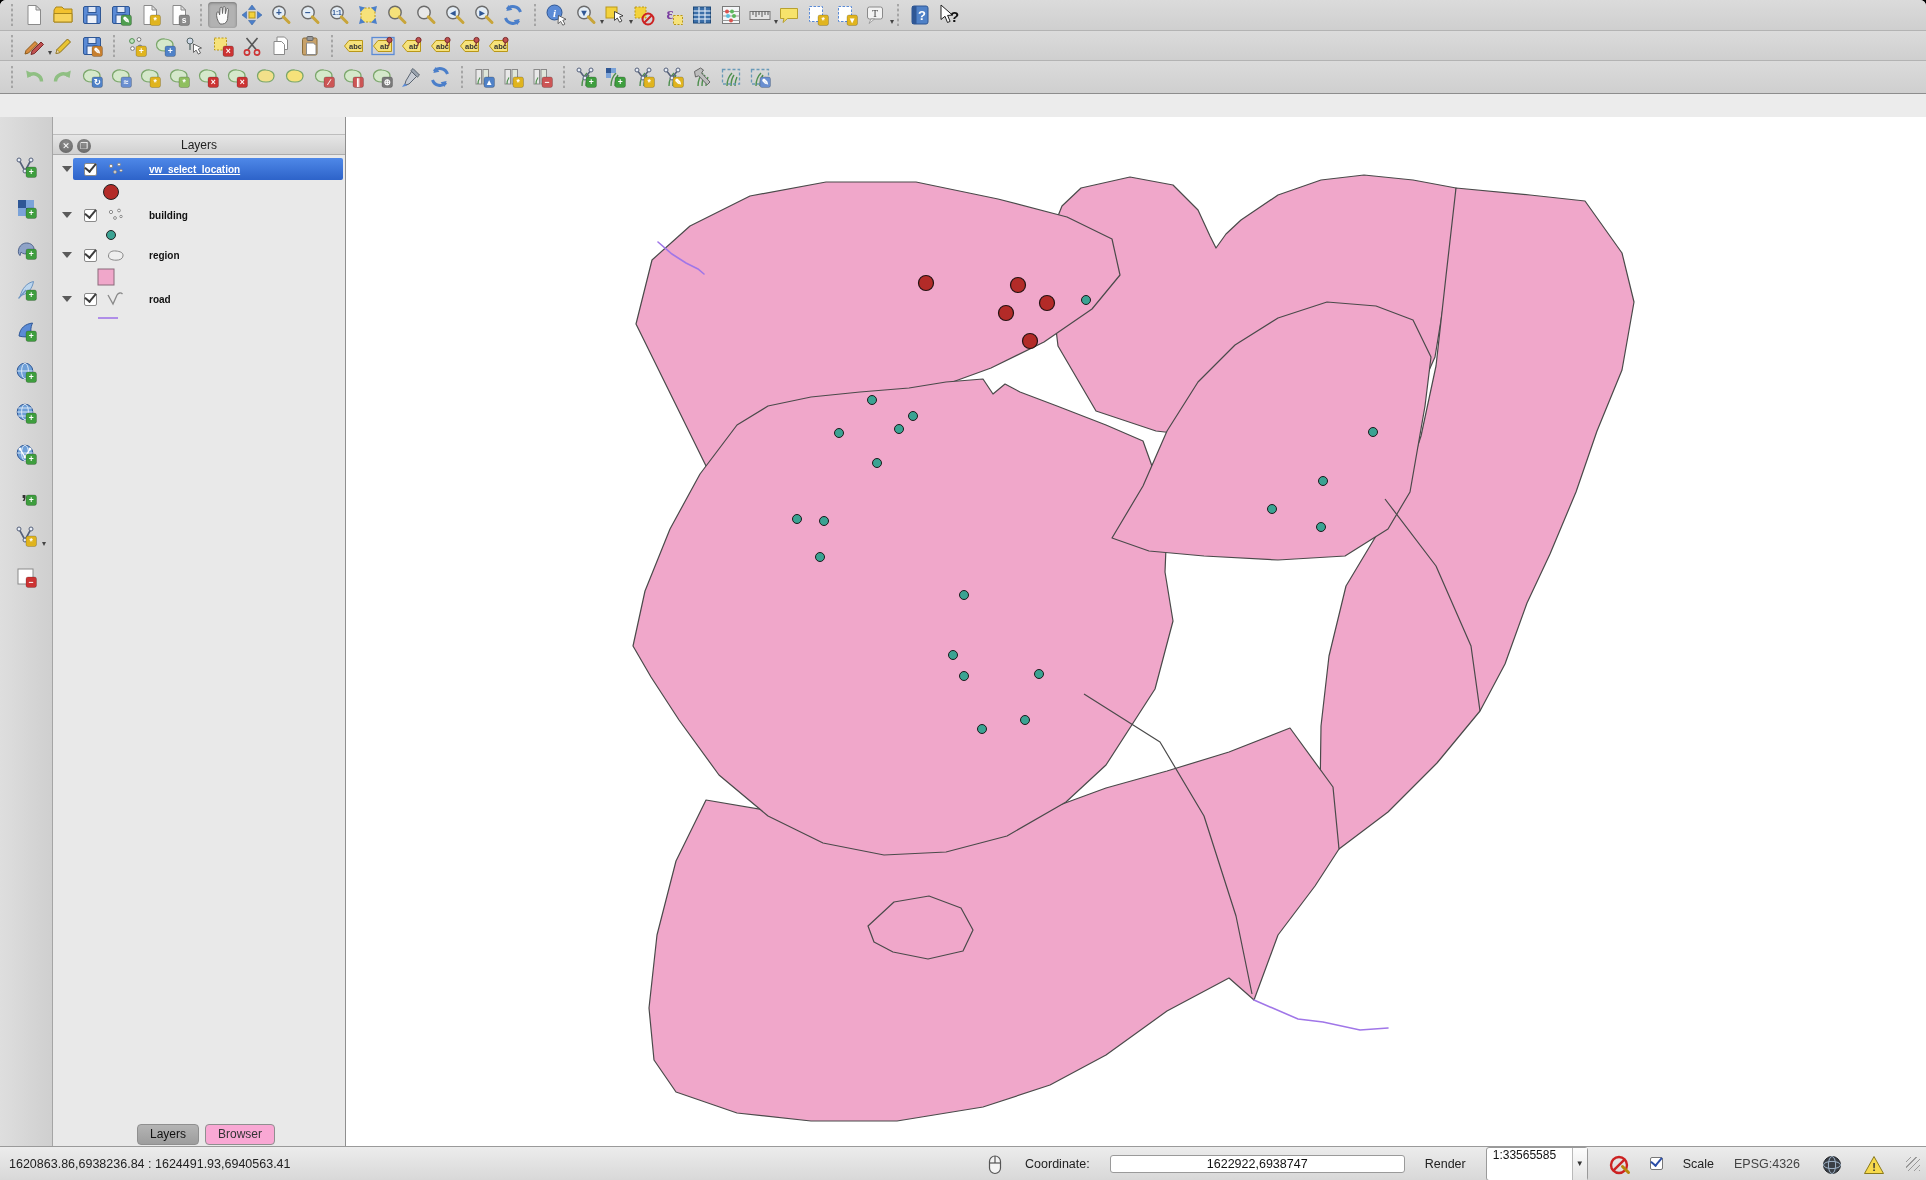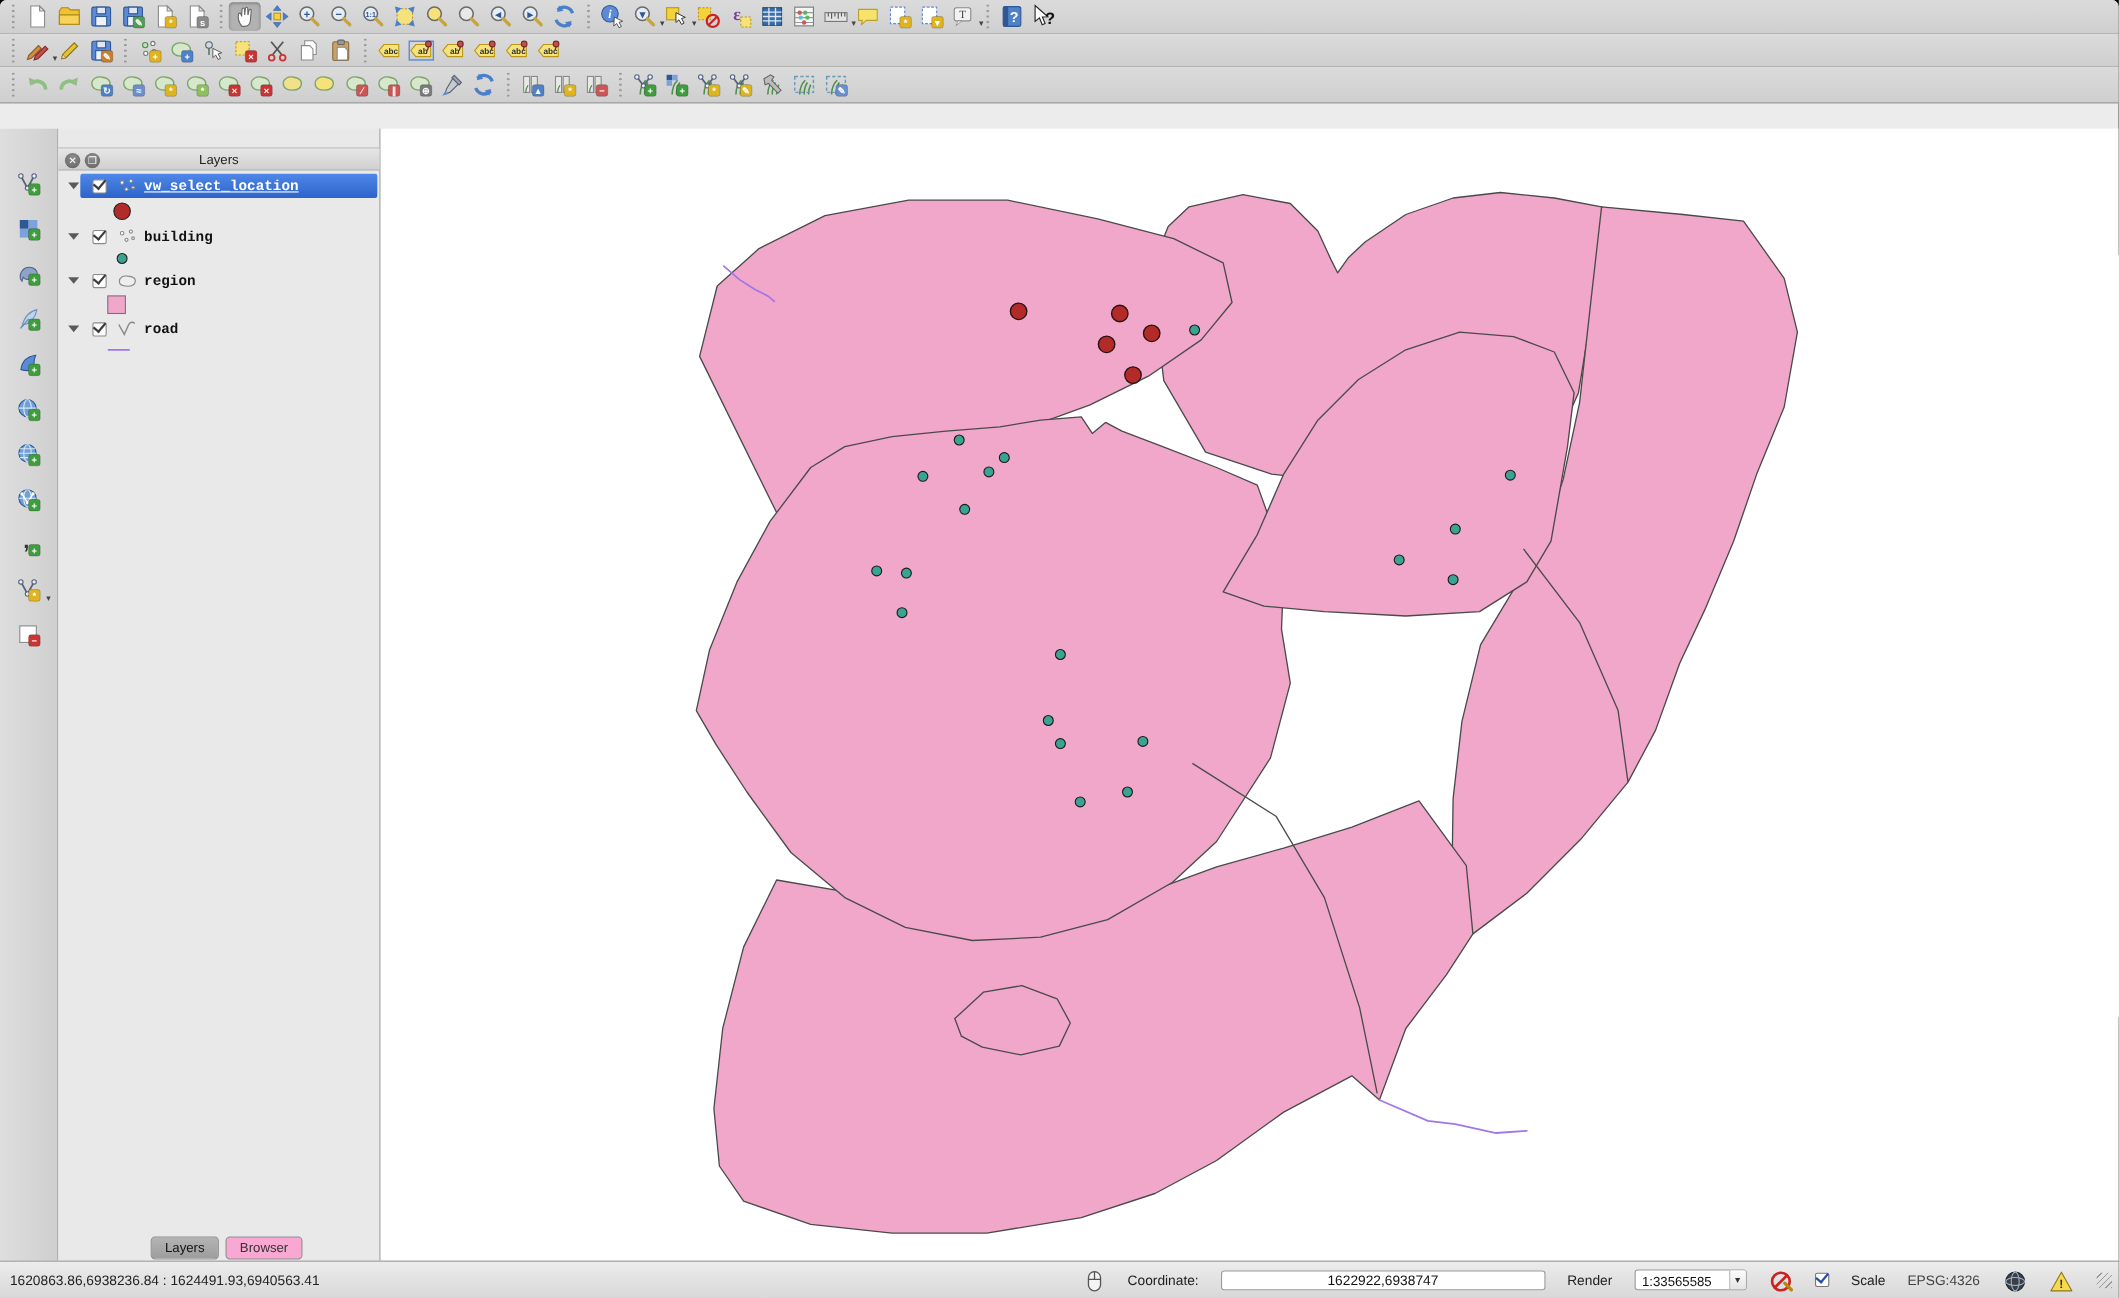--- a/index.html
+++ b/index.html
@@ -47,40 +47,40 @@
   .lrow { position:relative; height:22px; display:flex; align-items:center; }
   .lrow .sel { position:absolute; left:20px; right:2px; top:0; bottom:0;
                background:linear-gradient(#4e88e8,#2d63c9); border-radius:2px; }
   .expander { width:0; height:0; border-left:5px solid transparent; border-right:5px solid transparent;
               border-top:6px solid #5a5a5a; margin-left:9px; position:relative; }
   .cbx { width:13px; height:13px; background:#fff; border:1px solid #8a8a8a; border-radius:2px;
          margin-left:12px; position:relative; }
   .cbx:after { content:""; position:absolute; left:2px; top:-3px; width:5px; height:9px;
                border-right:2.2px solid #3c3c3c; border-bottom:2.2px solid #3c3c3c; transform:rotate(40deg); }
   .ltype { width:20px; height:16px; margin-left:9px; position:relative; }
-  .llabel { margin-left:5px; font-size:13px; font-weight:bold; color:#111; position:relative;font-family:Liberation Mono, monospace; }
+  .llabel { margin-left:23px; font-size:10px; font-weight:bold; color:#111; position:relative; }
   .lrow.selected .llabel { color:#fff; text-decoration:underline; }
   .symrow { position:relative; display:flex; align-items:center; }
 
   #ptabs { position:absolute; bottom:1px; left:84px; display:flex; gap:6px; }
   .ptab { font-size:12px; padding:2px 12px 3px; border:1px solid #8f8f8f; border-radius:4px; background:#f9a8d4; color:#333; }
   .ptab.active { background:linear-gradient(#b4b4b4,#9d9d9d); color:#111; }
 
   #canvas { flex:1; position:relative; background:#ffffff; overflow:hidden; }
 
   
   #statusbar { position:absolute; left:0; right:0; bottom:0; height:34px; background:linear-gradient(#ececec,#d8d8d8);
                border-top:1px solid #9a9a9a; display:flex; align-items:center; font-size:12.5px; color:#222;
                padding:0 6px; gap:20px; }
   #extents { margin-left:3px; }
   .sicon { width:22px; height:22px; display:block; }
   #coordinput { width:295px; height:18px; border:1px solid #9a9a9a; border-radius:3px; background:#fff;
                 text-align:center; font-size:12.5px; font-family:"Liberation Sans",sans-serif; color:#111; }
-  #scalecombo { width:102px; height:19px; border:1px solid #9a9a9a; border-radius:3px; background:#fff;
-                display:flex; align-items:flex-end; }
+  #scalecombo { width:102px; height:34px; border:1px solid #9a9a9a; border-radius:3px; background:#fff;
+                display:flex; align-items:flex-start; }
   #scalecombo .sval { flex:1; padding-left:6px; font-size:12px; color:#111; }
   #scalecombo .sarr { width:15px; height:100%; border-left:1px solid #b9b9b9; font-size:8px; color:#333;
                       display:flex; align-items:center; justify-content:center; background:linear-gradient(#fdfdfd,#e4e4e4); }
   .cb2 { width:13px; height:13px; background:#fff; border:1px solid #777; border-radius:2px; position:relative; }
   .cb2:after { content:""; position:absolute; left:2px; top:-3px; width:5px; height:9px;
                border-right:2.2px solid #2b4ea8; border-bottom:2.2px solid #2b4ea8; transform:rotate(40deg); }
   #epsg { color:#444; }
   #grip { width:14px; height:14px; margin-left:2px;
           background:repeating-linear-gradient(135deg, transparent 0 3px, #9a9a9a 3px 4px); }
 </style>

